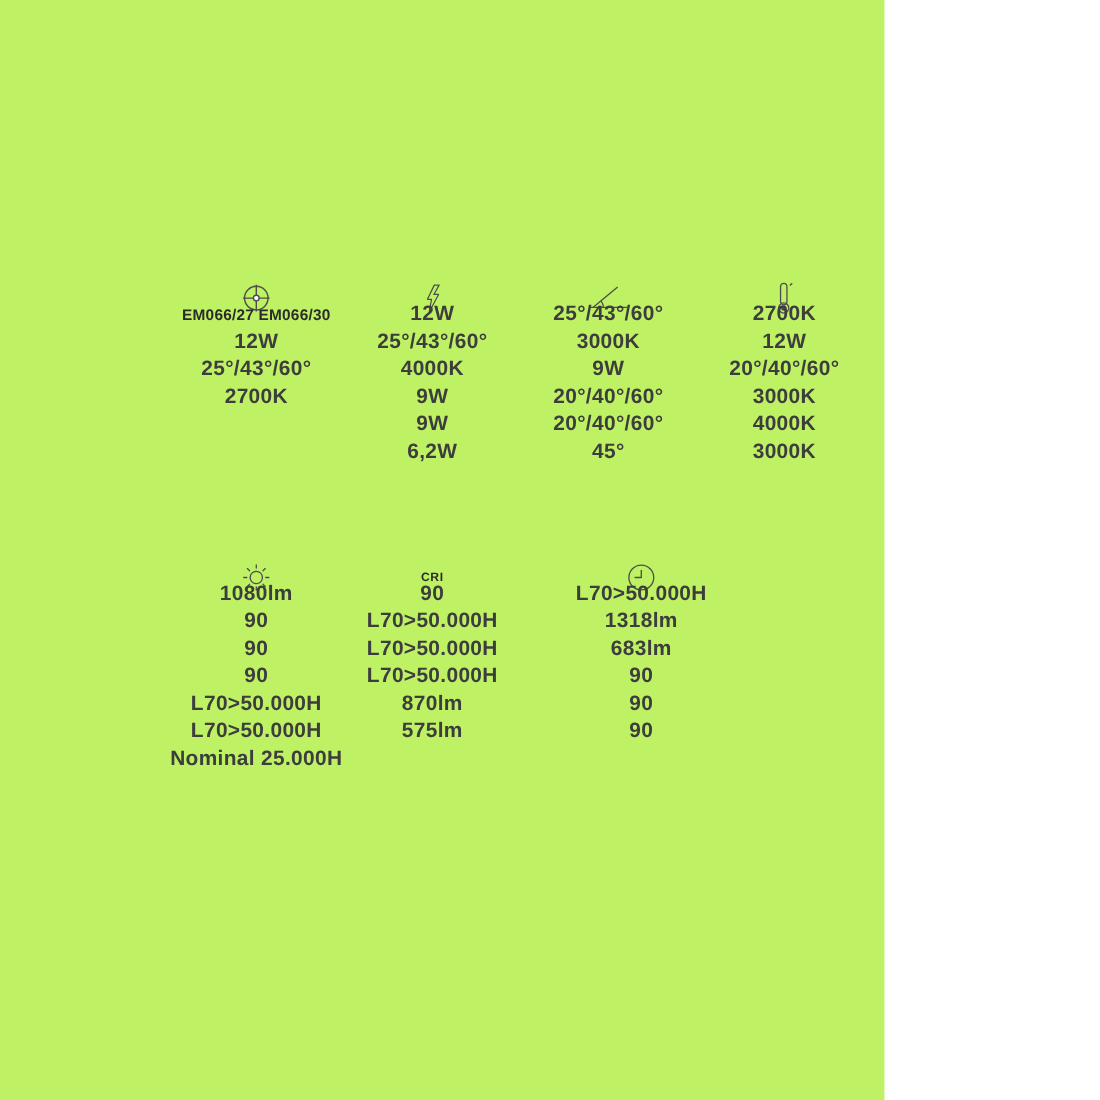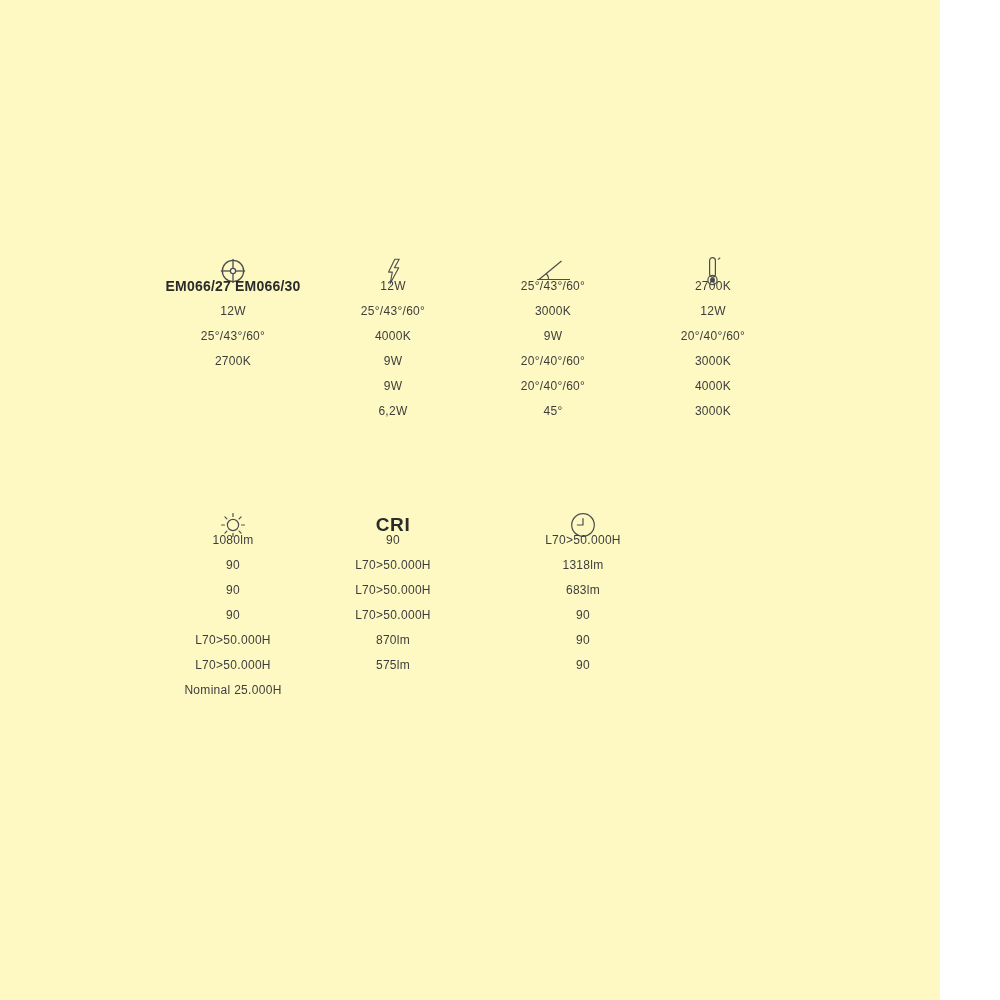--- a/index.html
+++ b/index.html
@@ -4,22 +4,22 @@
 <style>
   html, body { margin: 0; padding: 0; }
   body {
     width: 1000px; height: 1000px;
     background: #ffffff;
     font-family: "Liberation Sans", sans-serif;
     -webkit-font-smoothing: antialiased;
   }
   .sheet {
     position: relative;
-    width: 940px; height: 1000px;
-    background: #fef9c3;
+    width: 804px; height: 1000px;
+    background: #bef264;
     overflow: hidden;
   }
   .grid {
     position: absolute;
     display: grid;
   }
   .grid-top {
     left: 153px; top: 248px;
     grid-template-columns: 160px 160px 160px 160px;
     grid-auto-rows: 25px;
@@ -27,35 +27,36 @@
   .grid-bottom {
     left: 153px; top: 502px;
     grid-template-columns: 160px 160px 220px;
     grid-auto-rows: 25px;
   }
   .cell {
     display: flex;
     align-items: center;
     justify-content: center;
     color: #3d3d3d;
-    font-size: 12px;
+    font-size: 19px;
     letter-spacing: 0.3px;
     white-space: nowrap;
+    font-weight: bold;
   }
   .icon-cell { height: 46px; }
   .grid-top .icon-cell, .grid-bottom .icon-cell { grid-row: 1; }
   .code {
     font-weight: 700;
     font-size: 14px;
     color: #2b2b2b;
     letter-spacing: 0.2px;
   }
   .cri-header {
     font-weight: 700;
-    font-size: 19px;
+    font-size: 11px;
     color: #2b2b2b;
     letter-spacing: 0.6px;
   }
   svg { display: block; }
 </style>
 </head>
 <body>
 
 <div class="sheet">
 

